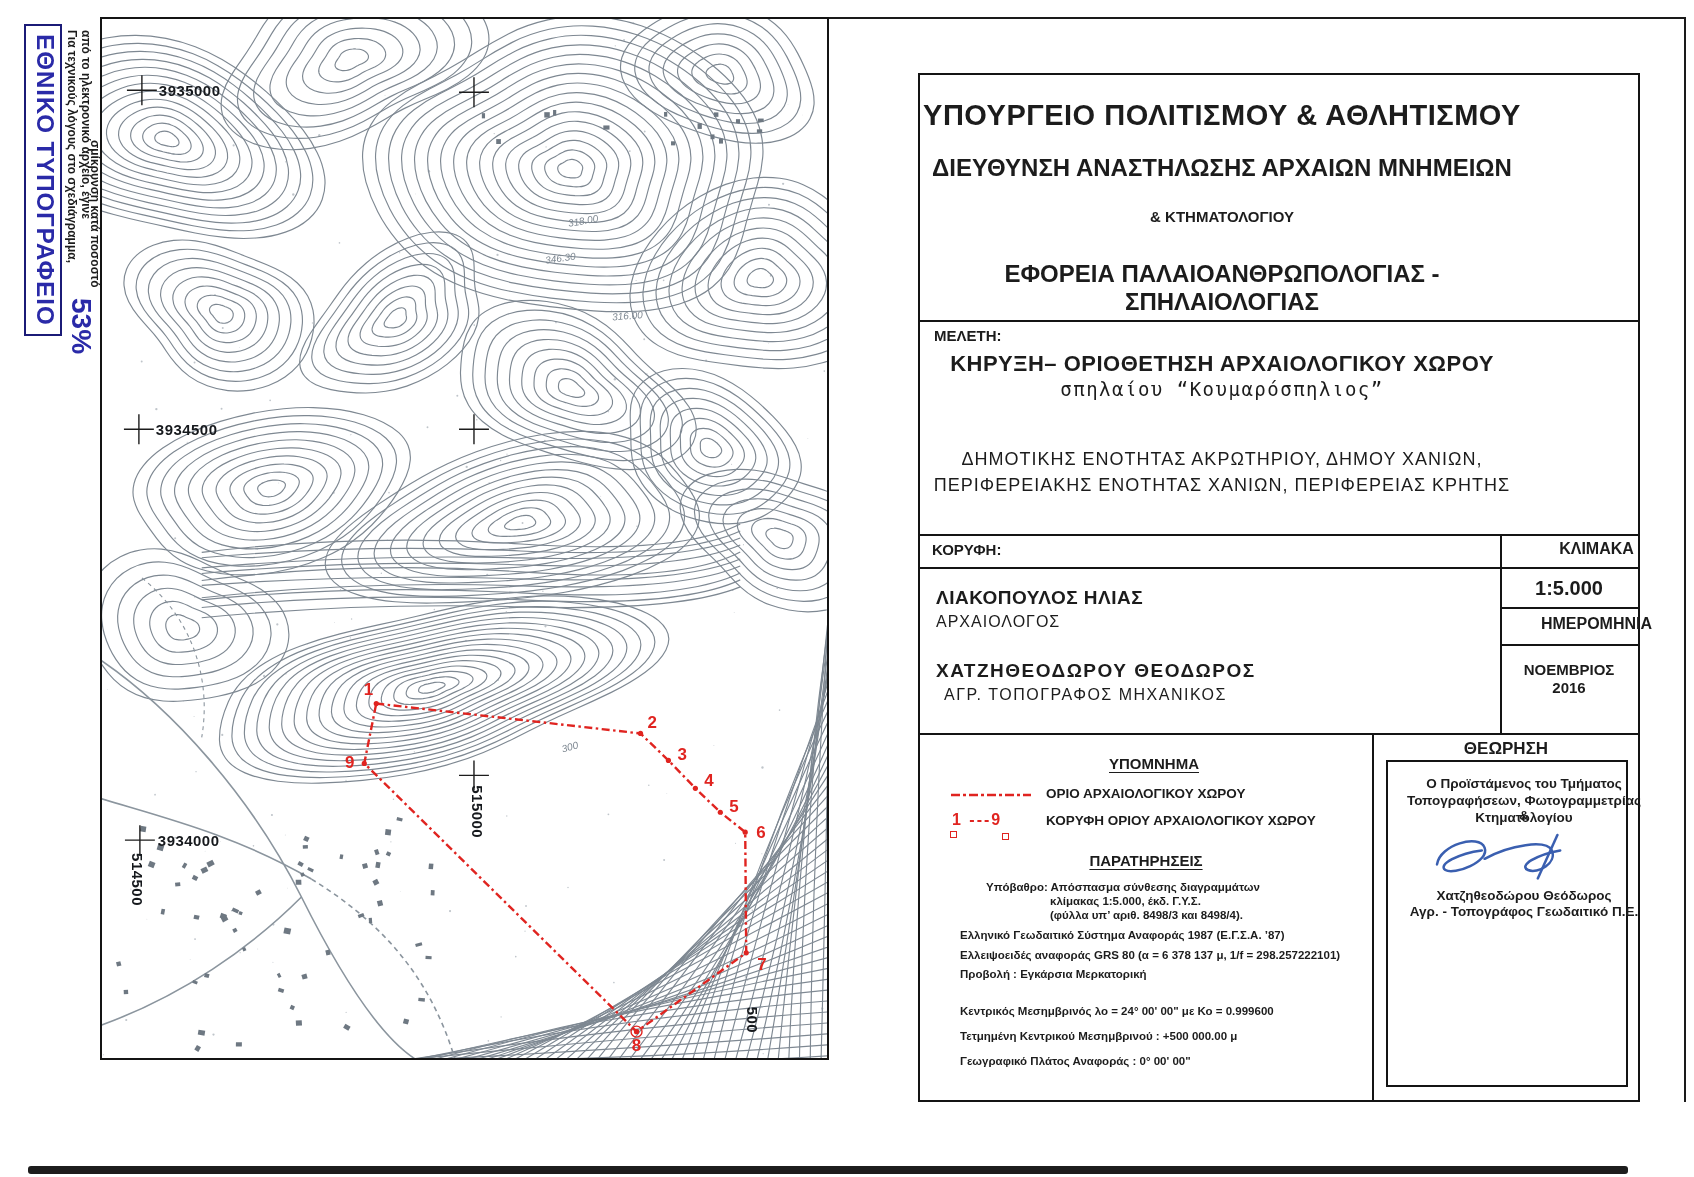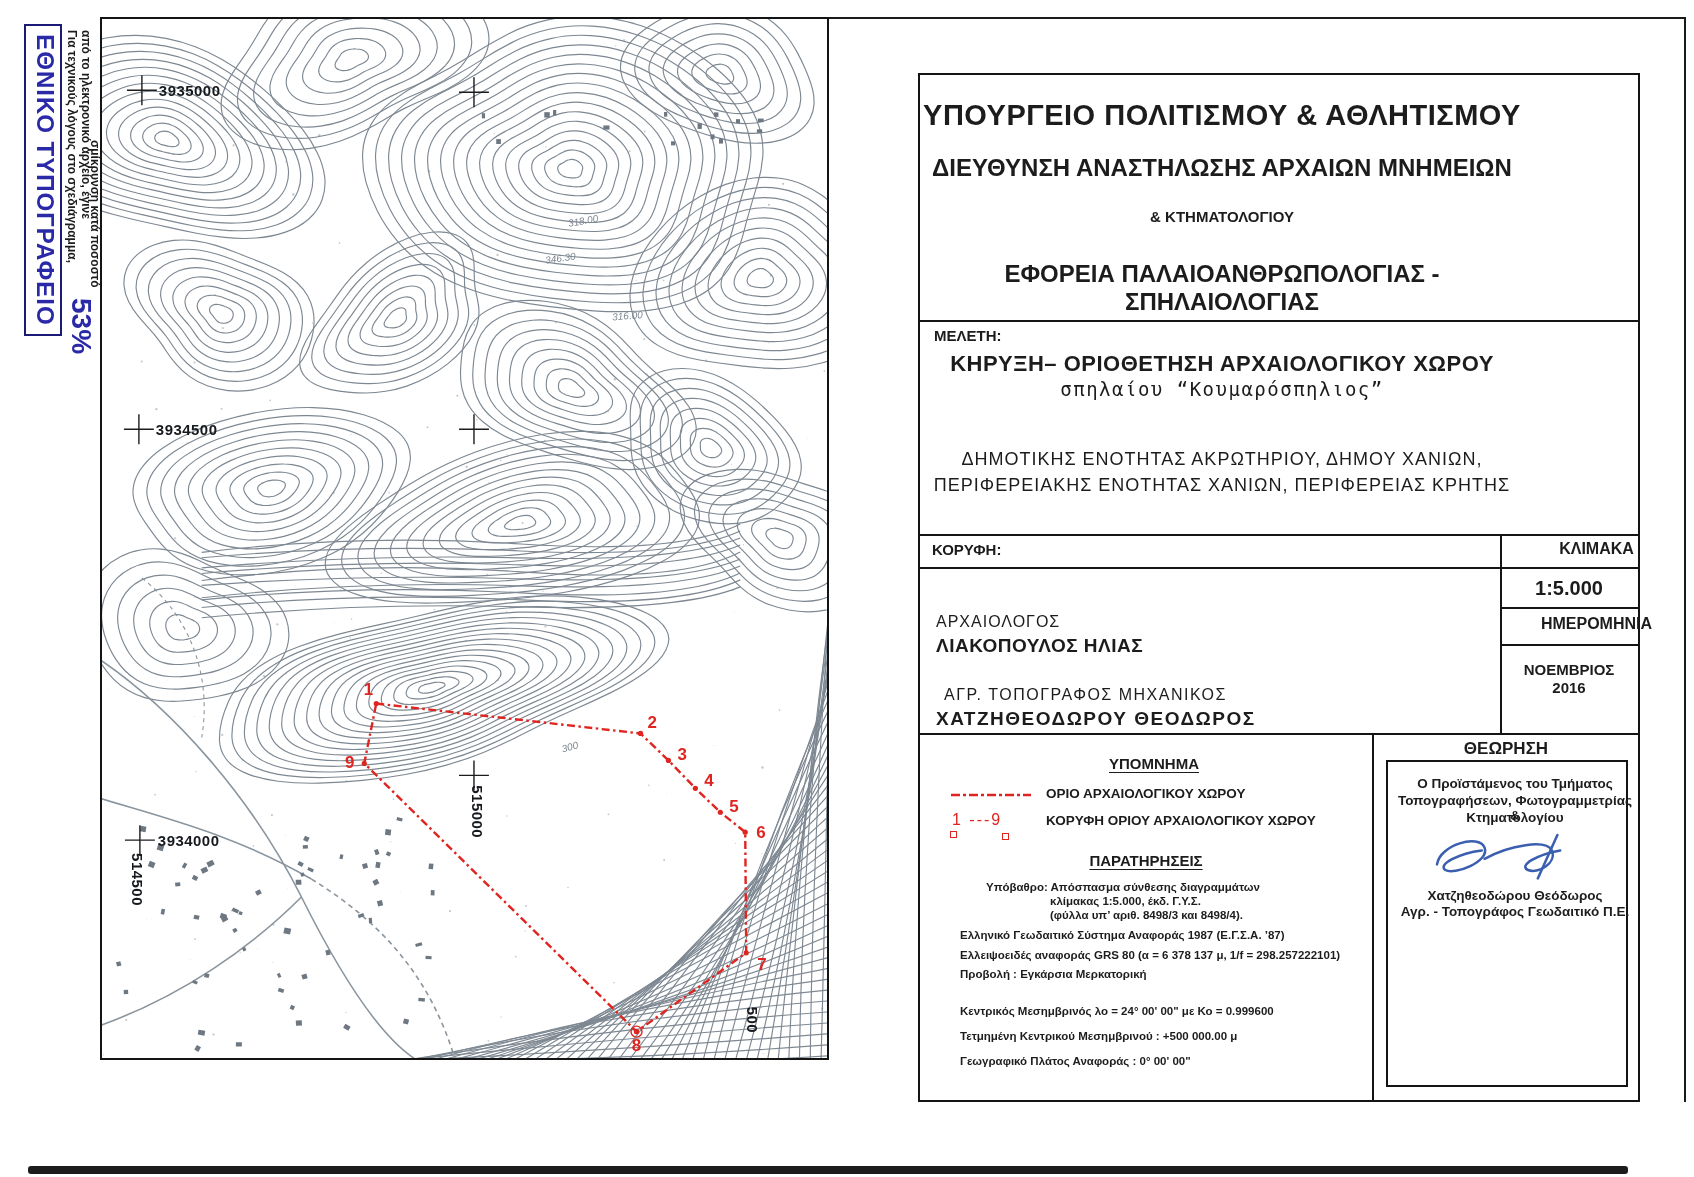--- a/index.html
+++ b/index.html
@@ -32,33 +32,33 @@
   .ctr{text-align:center;left:0;width:604px;}
   .t-ministry{top:24px;font-size:29px;font-weight:600;letter-spacing:.5px;}
   .t-dir{top:79px;font-size:24px;font-weight:600;}
   .t-dep1{top:107px;font-size:23px;font-weight:600;}
   .t-dep2{top:133px;font-size:15px;font-weight:600;}
   .t-eph{top:185px;font-size:24px;font-weight:600;}
   .t-label{font-size:15px;font-weight:600;}
   .t-study1{top:276px;font-size:22px;font-weight:600;letter-spacing:.5px;}
   .t-study2{top:303px;font-size:19px;font-weight:500;letter-spacing:1.5px;font-family:"DejaVu Sans Mono",monospace;}
   .t-loc{font-size:18px;font-weight:500;letter-spacing:1px;}
-  .name-main{font-size:19px;font-weight:600;letter-spacing:.5px;margin-top:48px;}
+  .name-main{font-size:19px;font-weight:600;letter-spacing:.5px;}
   .name-sub{font-size:16px;font-weight:500;letter-spacing:1px;}
   .scale-hd{left:580px;width:131px;text-align:center;font-size:16px;font-weight:700;margin-left:31px;}
   .scale-val{left:580px;width:138px;text-align:center;font-size:20px;font-weight:700;}
   .date-val{left:580px;width:138px;text-align:center;font-size:15px;font-weight:600;}
   .sec-title{font-size:15px;font-weight:700;text-decoration:underline;text-underline-offset:3px;}
   .leg-label{font-size:13.5px;font-weight:600;}
-  .leg-sym{font-size:16px;font-weight:400;color:#e02420;letter-spacing:2px;}
+  .leg-sym{font-size:16px;font-weight:700;color:#e02420;letter-spacing:2px;}
   .sq{position:absolute;width:5px;height:5px;border:1px solid #e02420;background:#fff;}
   .note{font-size:11.5px;font-weight:700;letter-spacing:0;}
   .ap-line{left:452px;width:268px;text-align:center;font-size:13.5px;font-weight:600;}
   #ap-box{left:466px;top:685px;width:242px;height:327px;border:2px solid #141414;box-sizing:border-box;}
-  .ap-in{left:8px;width:238px;text-align:center;font-size:13.5px;font-weight:600;}
+  .ap-in{left:17px;width:238px;text-align:center;font-size:13.5px;font-weight:600;}
 </style>
 </head>
 <body>
 
 <div id="page">
 
   <div>
     <div class="rot stamp-agency">ΕΘΝΙΚΟ ΤΥΠΟΓΡΑΦΕΙΟ</div>
     <div class="rot stamp-note stamp-n1">Για τεχνικούς λόγους στο σχεδιάγραμμα,</div>
     <div class="rot stamp-note stamp-n2">από το ηλεκτρονικό αρχείο, έγινε</div>

